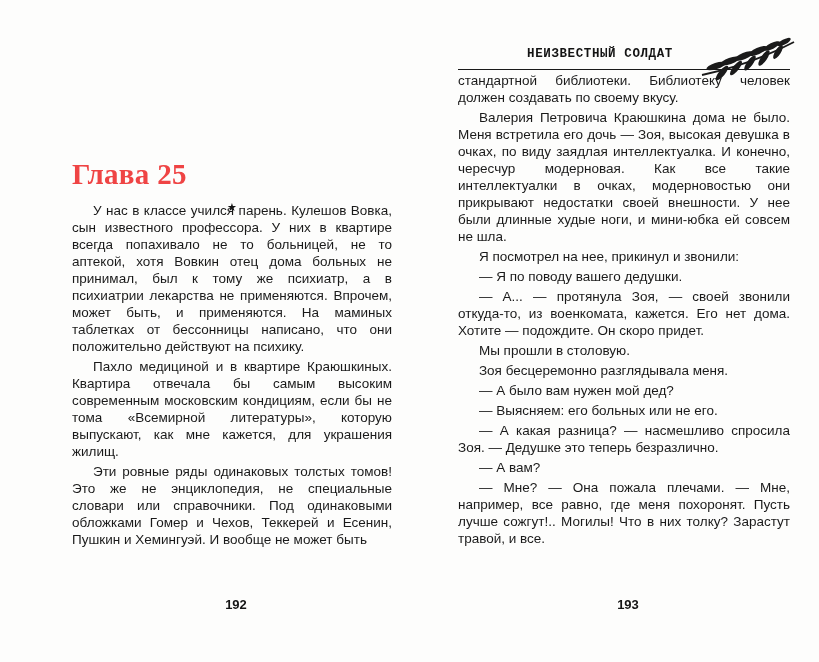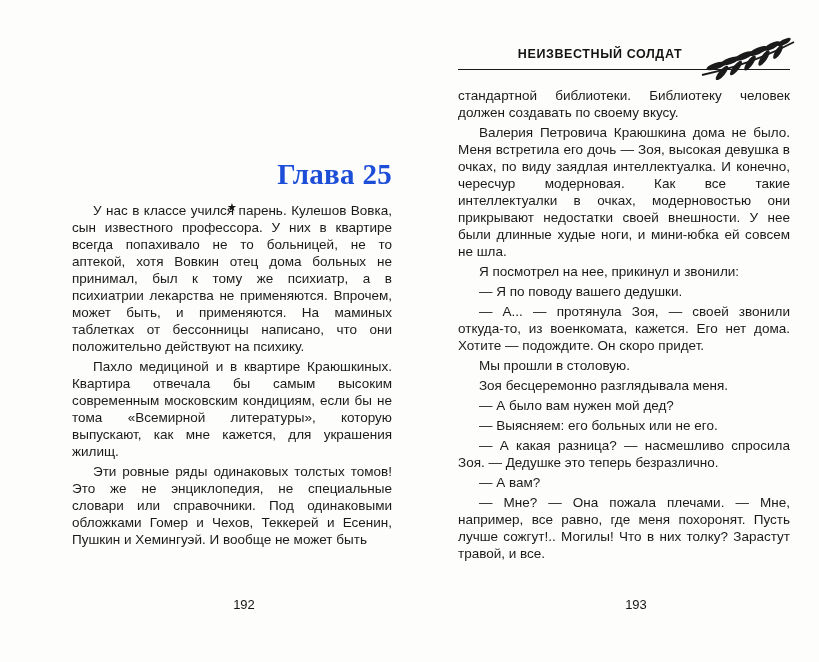--- a/index.html
+++ b/index.html
@@ -9,49 +9,49 @@
     background:#fdfdfc;
     font-family:"Liberation Sans","DejaVu Sans",sans-serif;
     color:#1a1a1a;
   }
   .page{position:absolute;top:0;bottom:0;}
   .page-left{left:72px;width:320px;}
   .page-right{left:458px;width:332px;}
 
   .chapter-title{
     position:absolute;top:158px;left:0;width:100%;margin:0;
-    text-align:right;
+    text-align:left;
     font-family:"Liberation Serif","DejaVu Serif",serif;
-    font-weight:700;font-size:29px;letter-spacing:.3px;color:#1d4ed8;
+    font-weight:700;font-size:29px;letter-spacing:.3px;color:#ef4444;
   }
   .star-ornament{
     position:absolute;top:201px;left:0;width:100%;
     text-align:center;font-size:11px;color:#141414;
   }
 
   .body-text{
     position:absolute;left:0;right:0;
     font-size:13.5px;line-height:17px;
     text-align:justify;
     hyphens:auto;-webkit-hyphens:auto;
   }
   .page-left  .body-text{top:202px;}
-  .page-right .body-text{top:87px;}
+  .page-right .body-text{top:72px;}
   .body-text p{margin:0 0 3px 0;text-indent:1.55em;}
   .body-text p.no-indent{text-indent:0;}
 
   .page-number{
-    position:absolute;bottom:50px;left:12px;width:100%;
-    text-align:center;font-size:13px;font-weight:400;color:#141414;margin-top:28px;
+    position:absolute;bottom:50px;left:4px;width:100%;
+    text-align:center;font-size:13px;font-weight:700;color:#141414;margin-top:28px;
   }
 
   .running-title{
     position:absolute;top:47px;left:0;width:284px;
     text-align:center;font-size:12.5px;font-weight:700;
-    letter-spacing:.6px;color:#141414;white-space:nowrap;
+    letter-spacing:.6px;color:#141414;white-space:nowrap;font-family:Liberation Mono, monospace;
   }
   .running-rule{
     position:absolute;top:69px;left:0;right:0;height:0;
     border-top:1.4px solid #1a1a1a;
   }
   .laurel{
     position:absolute;top:36px;right:-6px;width:96px;height:44px;
     display:block;line-height:0;
   }
 </style>

